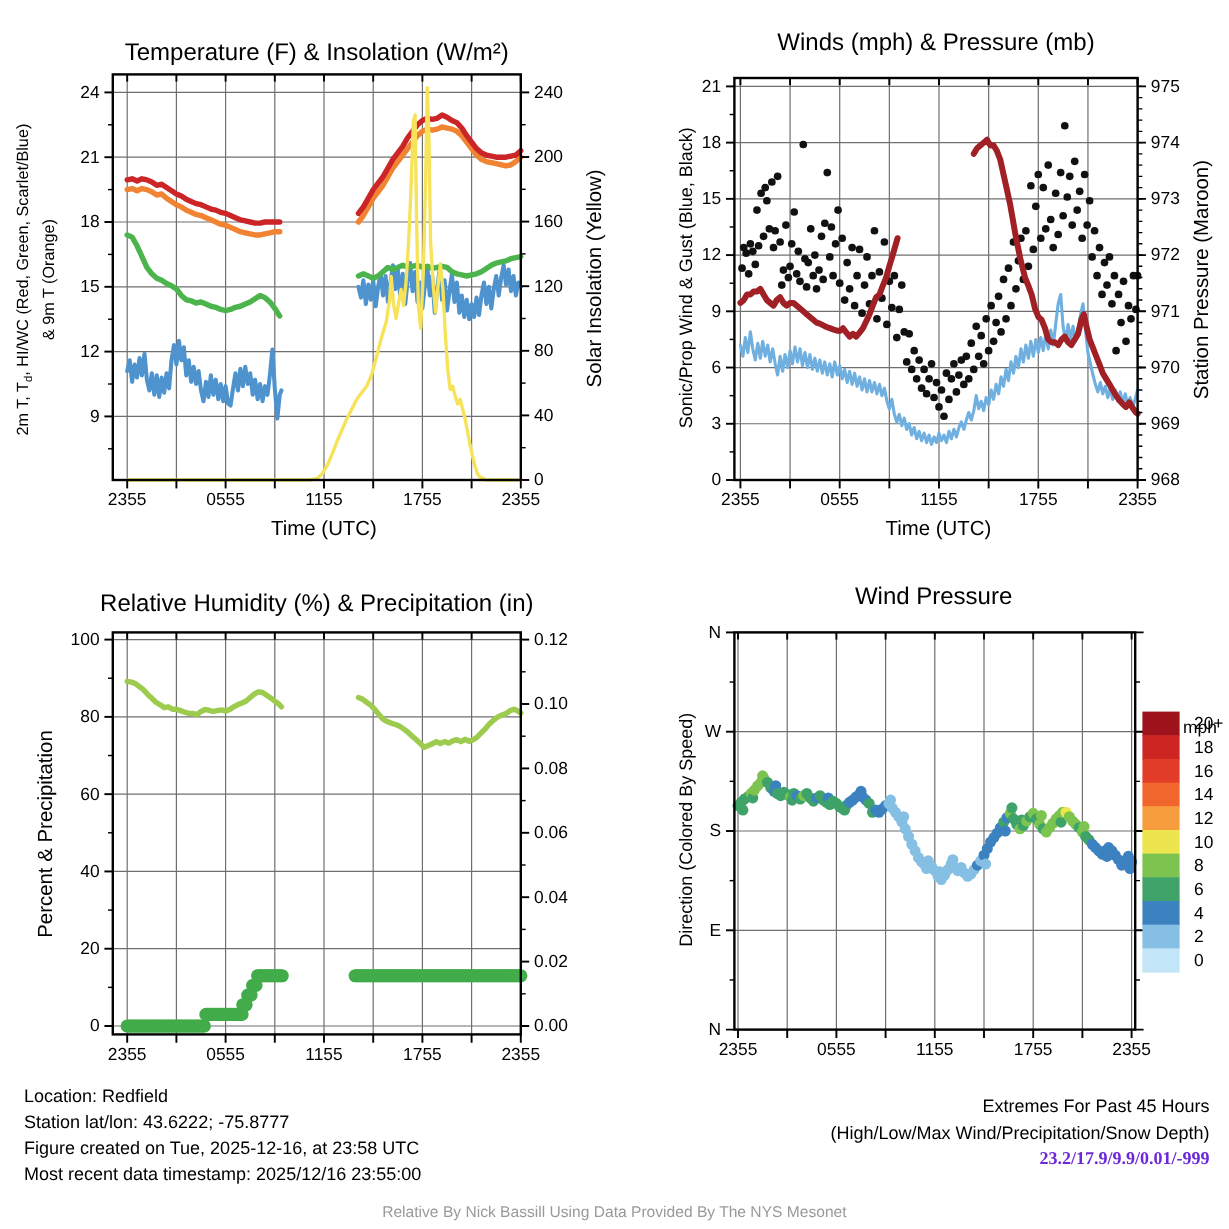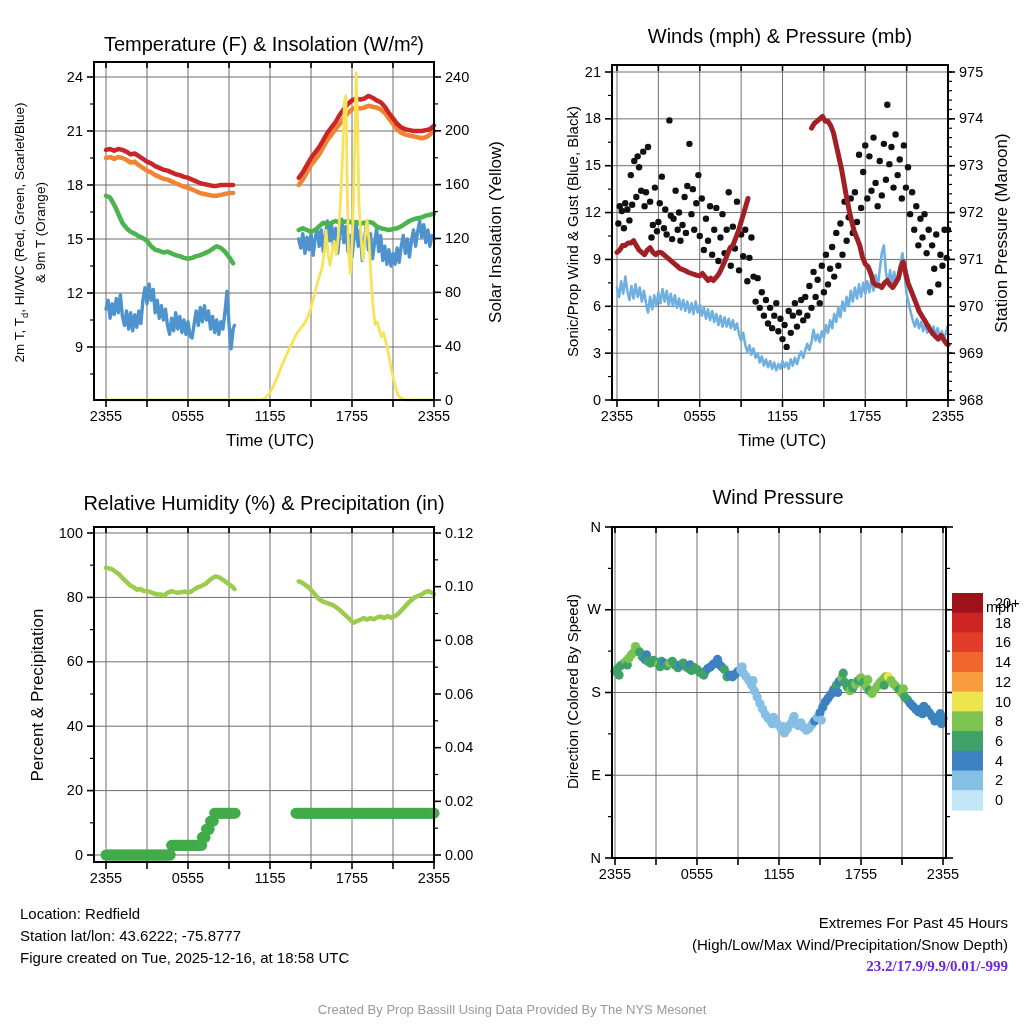--- a/index.html
+++ b/index.html
@@ -947,20 +947,21 @@
 <div class="vlabel" style="left:332px;top:223px;width:480px;font-size:15px;">Sonic/Prop Wind &amp; Gust (Blue, Black)</div>
 <div class="vlabel" style="left:762px;top:223px;width:480px;font-size:17px;">Station Pressure (Maroon)</div>
 <div class="vlabel" style="left:-202px;top:685px;width:480px;font-size:17px;">Percent &amp; Precipitation</div>
 <div class="vlabel" style="left:332px;top:683px;width:480px;font-size:15px;">Direction (Colored By Speed)</div>
 
 <div class="abs cb-title" style="left:975px;top:571px;width:50px;text-align:center;">mph</div>
 
 <div class="abs footer-left">
   <div>Location: Redfield</div>
   <div>Station lat/lon: 43.6222; -75.8777</div>
-  <div>Figure created on Tue, 2025-12-16, at 18:58 UTC</div>
+  <div>Figure created on Tue, 2025-12-16, at 23:58 UTC</div>
+  <div>Most recent data timestamp: 2025/12/16 23:55:00</div>
 </div>
 <div class="abs footer-right">
   <div>Extremes For Past 45 Hours</div>
   <div>(High/Low/Max Wind/Precipitation/Snow Depth)</div>
   <div class="extreme-vals">23.2/17.9/9.9/0.01/-999</div>
 </div>
-<div class="abs credit">Created By Prop Bassill Using Data Provided By The NYS Mesonet</div>
+<div class="abs credit">Relative By Nick Bassill Using Data Provided By The NYS Mesonet</div>
 
 </body></html>

